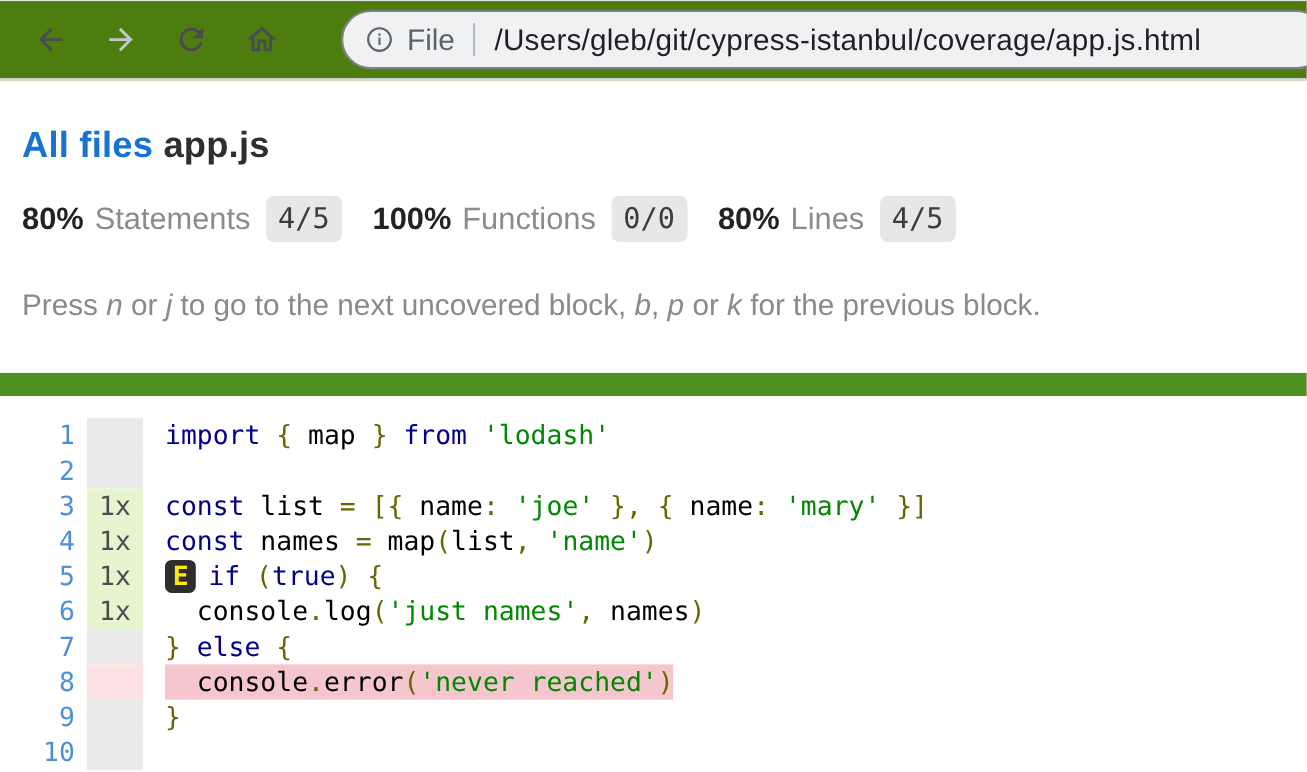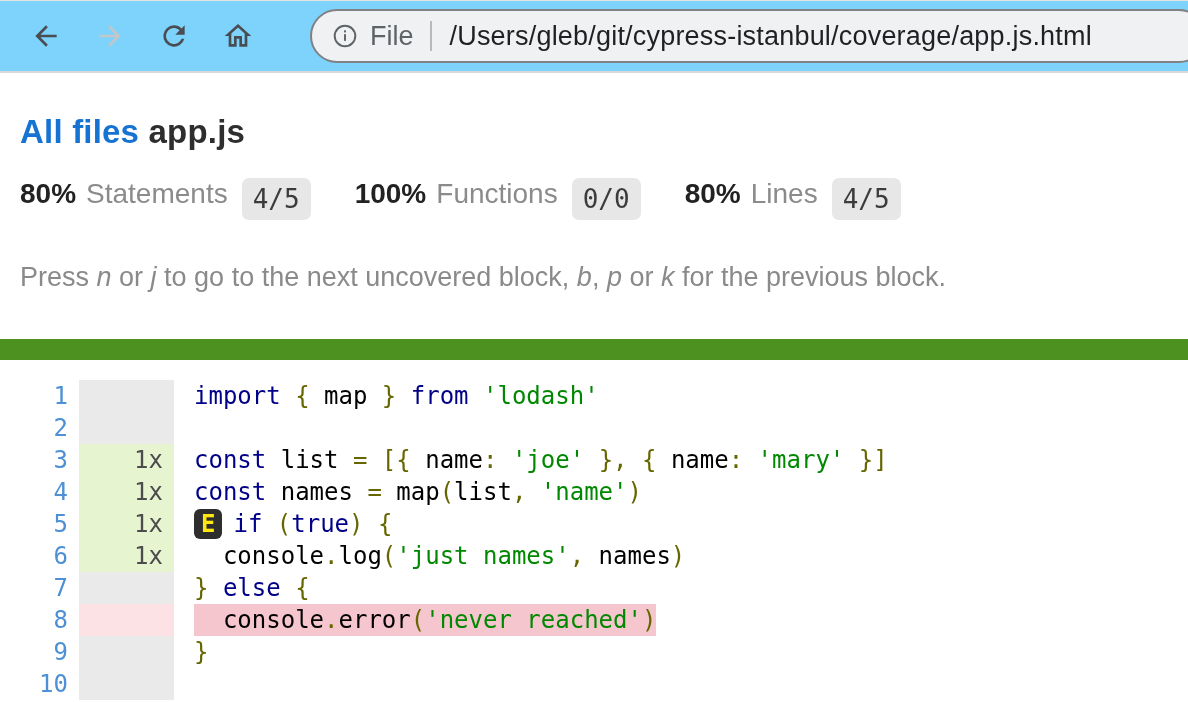--- a/index.html
+++ b/index.html
@@ -1,56 +1,56 @@
 <!DOCTYPE html>
 <html style="--link-blue: #1673d2; --bar-green: #4d9221; --cov-bg: #e6f5d0; --uncov-bg: #fce1e5; --uncov-strong: #f6c6ce; --kwd: #000088; --str: #008800; --pun: #666600; --ln-blue: #4d90d5;"><head>
 <meta charset="utf-8">
 <style>
   html,body{margin:0;padding:0;background:#fff;width:1188px;height:702px;overflow:hidden;
     font-family:"Liberation Sans",sans-serif;-webkit-font-smoothing:antialiased;}
 
   
   .chrome{height:70px;border-bottom:2px solid #d7d9dd;border-top:1px solid #e4e4e4;
-    display:flex;align-items:center;box-sizing:content-box;background:#7dd3fc;padding-left:28px;}
+    display:flex;align-items:center;box-sizing:content-box;background:#4d7c0f;padding-left:28px;}
   .navbtn{width:36px;height:36px;display:flex;align-items:center;justify-content:center;
     margin-right:28px;cursor:pointer;flex:0 0 auto;}
   .navbtn svg{width:32px;height:32px;}
   .ic-dark{fill:#494c50;}
   .ic-dis{fill:#c3c6ca;}
   .addrbar{flex:1 1 auto;height:50px;margin-left:26px;margin-right:-18px;
     background:#f0f1f3;border:2px solid #7f8185;border-radius:29px;
     display:flex;align-items:center;padding-left:20px;min-width:0;}
   .info-ic{width:26px;height:26px;flex:0 0 auto;margin-right:12px;}
   .scheme{font-size:27px;color:#5f6368;margin-right:16px;}
   .addr-sep{width:2px;height:30px;background:#b6b9bd;margin-right:18px;flex:0 0 auto;}
   .url{font-size:27px;color:#1f2023;letter-spacing:.2px;white-space:nowrap;}
 
   
   h1{margin:40px 20px 0 20px;font-size:33px;font-weight:bold;color:#2e2e2e;letter-spacing:.2px;}
   h1 a{color:var(--link-blue);text-decoration:none;cursor:pointer;}
 
   .stats{display:flex;align-items:center;margin:27px 20px 0 20px;font-size:28px;}
-  .stat{display:flex;align-items:flex-start;margin-right:44px;}
+  .stat{display:flex;align-items:center;margin-right:28px;}
   .stat .pct{font-weight:bold;color:#222;}
   .stat .lbl{color:#8b8b8b;margin-left:10px;}
   .stat .frac{font-family:"DejaVu Sans Mono","Liberation Mono",monospace;font-size:26px;
     color:#3c3c3c;background:#e7e7e7;border-radius:7px;padding:6px 11px;margin-left:14px;}
 
   .help{margin:42px 20px 0 20px;font-size:27px;color:#8a8a8a;}
   .help i{font-style:italic;}
 
   .covbar{height:21px;background:var(--bar-green);margin-top:46px;width:100%;}
 
   
   .code{margin-top:20px;font-family:"DejaVu Sans Mono","Liberation Mono",monospace;
     font-size:24px;line-height:32px;}
   .crow{display:flex;height:32px;align-items:stretch;}
   .ln{width:68px;flex:0 0 auto;text-align:right;color:var(--ln-blue);}
   .lngap{width:11px;flex:0 0 auto;}
-  .cnt{width:51px;flex:0 0 auto;text-align:center;color:#4c4c4c;background:#eaeaea;padding-left:44px;}
+  .cnt{width:51px;flex:0 0 auto;text-align:center;color:#4c4c4c;background:#eaeaea;}
   .cnt.covered{background:var(--cov-bg);}
   .cnt.uncovered{background:var(--uncov-bg);}
   .src{white-space:pre;padding-left:20px;}
   .src .kwd{color:var(--kwd);}
   .src .str{color:var(--str);}
   .src .pun{color:var(--pun);}
   .src .pln{color:#000;}
   .hl{background:var(--uncov-strong);display:inline-block;}
   .branch-badge{display:inline-block;background:#2e2e2e;color:#ffe811;font-weight:bold;
     border-radius:6px;padding:0 7px;margin-right:11px;line-height:30px;}

